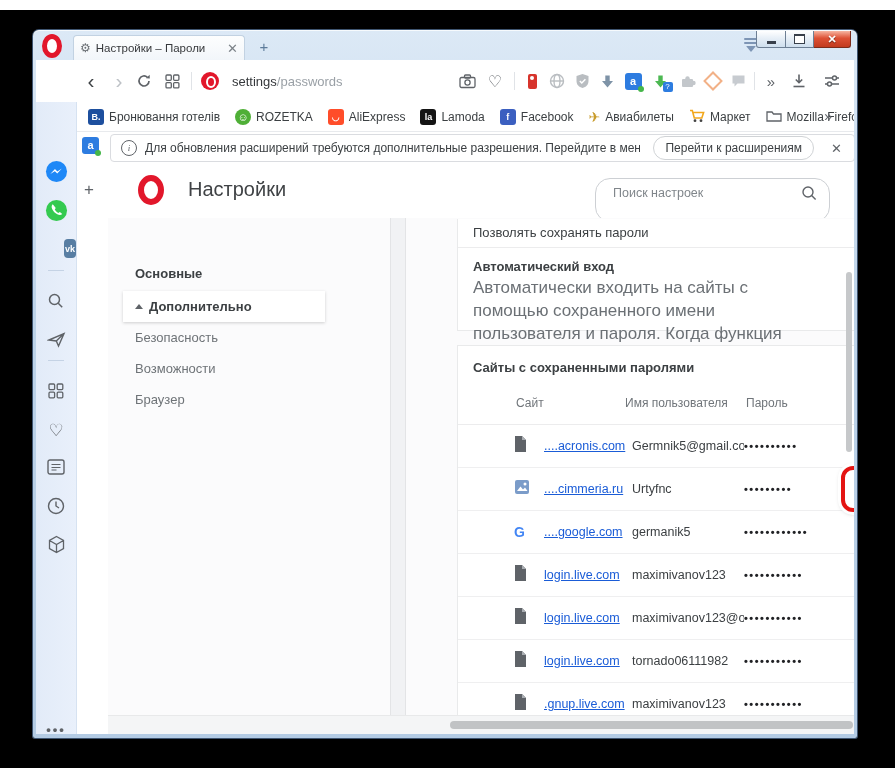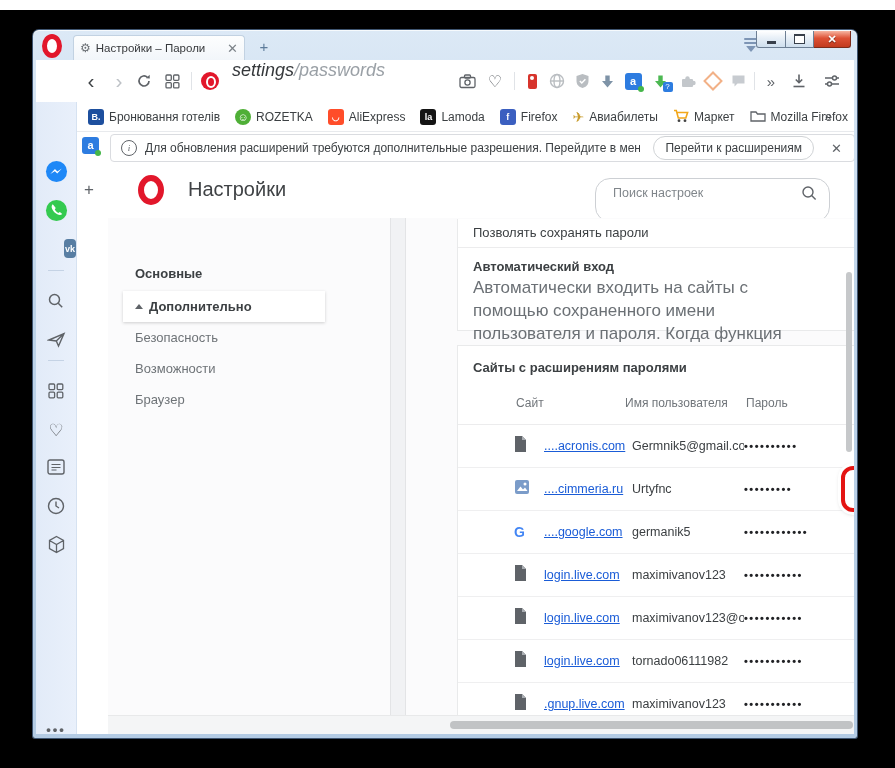--- a/index.html
+++ b/index.html
@@ -38,21 +38,21 @@
 
   
   .browser{position:absolute;left:3px;right:3px;top:30px;bottom:4px;background:#fff;overflow:hidden;}
 
   .toolbar{position:absolute;left:0;right:0;top:0;height:42px;background:#fff;}
   .tb{position:absolute;top:0;height:42px;display:flex;align-items:center;justify-content:center;}
   .glyph-back{font-size:21px;color:#3c4043;} .glyph-fwd{font-size:21px;color:#bdc1c6;}
   .sep{position:absolute;top:12px;width:1px;height:18px;background:#e0e3e7;}
   .o-badge{width:18px;height:18px;border-radius:50%;background:#e2172b;position:relative;}
   .o-badge:after{content:"";position:absolute;left:5px;top:4px;width:6px;height:8px;border:2px solid #fff;border-radius:50%;}
-  .url{position:absolute;left:196px;top:0;height:42px;display:flex;align-items:flex-start;font-size:18px;font-style:italic;}
+  .url{position:absolute;left:196px;top:0;height:42px;display:flex;align-items:center;font-size:13px;}
   .url .host{color:#35383b;} .url .path{color:#9aa0a6;}
   .extbadge{position:absolute;right:-5px;bottom:-3px;background:#2d7ce0;color:#fff;font-size:8px;
             width:10px;height:10px;line-height:10px;text-align:center;border-radius:2px;}
   .redext{width:9px;height:15px;background:#d7342c;border-radius:2px;position:relative;}
   .redext:after{content:"";position:absolute;left:2.5px;top:2px;width:4px;height:4px;background:#fff;border-radius:50%;}
   .transl{width:17px;height:17px;background:#2d7ce0;border-radius:3px;color:#fff;font-size:11px;font-weight:bold;
           text-align:center;line-height:17px;position:relative;}
   .transl:after{content:"";position:absolute;right:-2px;bottom:-2px;width:6px;height:6px;background:#45b649;border-radius:50%;}
   .diamond{width:10px;height:10px;border:2px solid #f2b187;transform:rotate(45deg);}
   .glyph-heart{font-size:16px;color:#5f6368;}
@@ -300,21 +300,21 @@
         <div class="bm">
           <span class="chip" style="background: rgb(255, 77, 42);">◡</span>
           <span>AliExpress</span>
         </div>
         <div class="bm">
           <span class="chip" style="background: rgb(20, 20, 20);">la</span>
           <span>Lamoda</span>
         </div>
         <div class="bm">
           <span class="chip" style="background: rgb(59, 95, 192);">f</span>
-          <span>Firefox</span>
+          <span>Facebook</span>
         </div>
         <div class="bm">
           <span style="font-size: 14px; color: rgb(200, 155, 42);">✈</span>
           <span>Авиабилеты</span>
         </div>
         <div class="bm">
           <span><svg width="16" height="15">
               <path d="M1 2.5h2.3l2 7.5h7.5l1.8-5.5H4.4" fill="none" stroke="#f2a71b" stroke-width="1.6"></path>
               <circle cx="6" cy="12.7" r="1.4" fill="#444"></circle>
               <circle cx="12" cy="12.7" r="1.4" fill="#444"></circle>
@@ -442,21 +442,21 @@
       <div class="card card1">
         <div class="row-toggle-label">Позволять сохранять пароли</div>
 
         <div class="div1"></div>
         <div class="auto-title">Автоматический вход</div>
         <div class="auto-desc">Автоматически входить на сайты с помощью сохраненного имени пользователя и пароля. Когда функция отключена, эти данные нужно вводить при каждом входе.</div>
 
       </div>
 
       <div class="card card2">
-        <div class="sect-title">Сайты с расширениям паролями</div>
+        <div class="sect-title">Сайты с сохраненными паролями</div>
 
         <div class="thead">
           <span class="th1">Сайт</span>
           <span class="th2">Имя пользователя</span>
           <span class="th3">Пароль</span>
         </div>
         <div class="rows" id="rowsbox">
             <div class="t-row">
               <span class="cell"></span>
               <span class="cell"><svg width="13" height="16">

